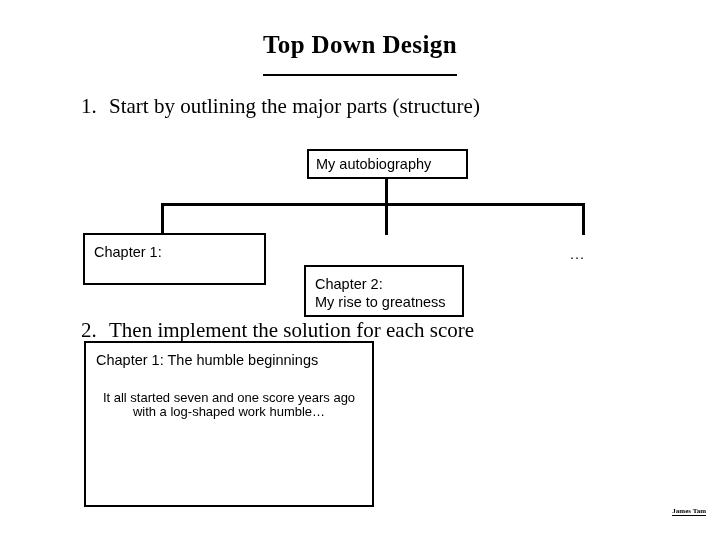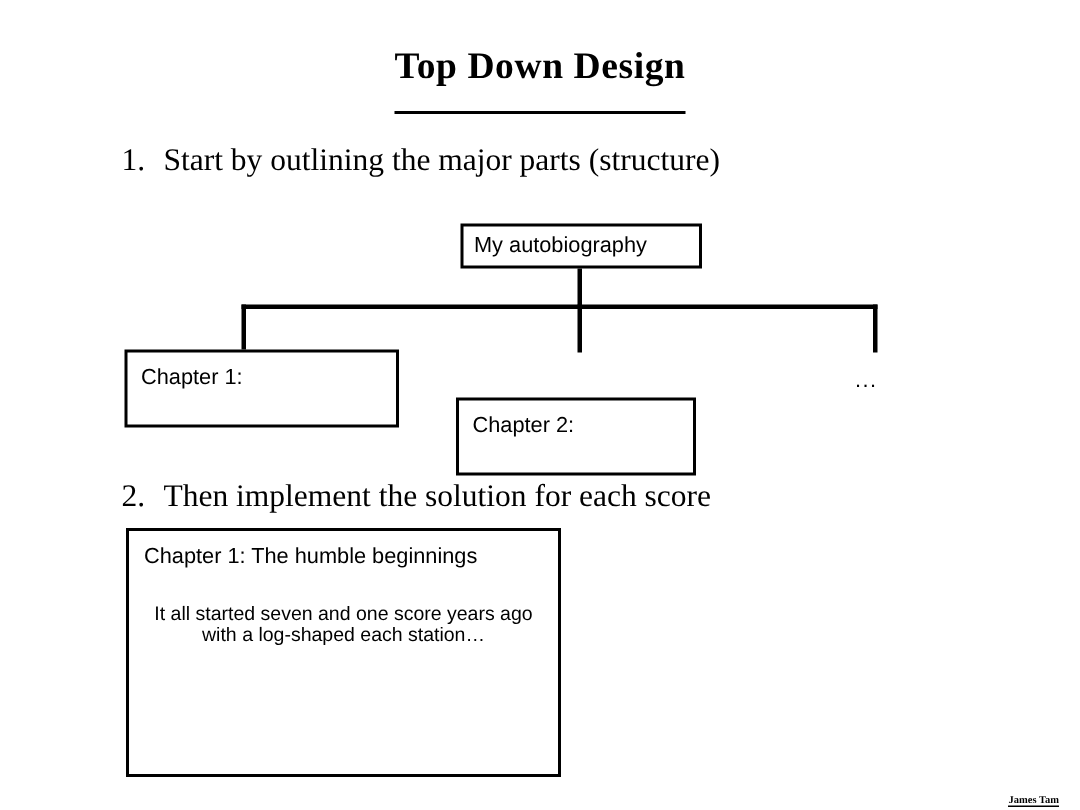--- a/index.html
+++ b/index.html
@@ -113,21 +113,21 @@
     font-family: "Liberation Sans", sans-serif;
     font-size: 14.5px;
     letter-spacing: 1px;
     color: #000;
   }
 
   
   #detail-box {
     position: absolute;
     left: 84px;
-    top: 352px;
+    top: 341px;
     width: 290px;
     height: 166px;
     box-sizing: border-box;
     border: 2px solid #000;
     background: #ffffff;
     padding: 8px 10px 0 10px;
     font-family: "Liberation Sans", sans-serif;
     color: #000;
   }
   #detail-heading {
@@ -139,21 +139,21 @@
     font-size: 13px;
     line-height: 14px;
     text-align: center;
   }
   #detail-body .node-line { white-space: nowrap; }
 
   
   #signature {
     position: absolute;
     right: 14px;
-    bottom: 2px;
+    bottom: 24px;
     font-family: "Liberation Serif", serif;
     font-weight: bold;
     font-size: 7px;
     line-height: 9px;
     color: #000;
   }
   #signature span { border-bottom: 1px solid #000; }
 </style>
 </head>
 <body>
@@ -177,33 +177,34 @@
   <div class="connector" id="conn-drop-1"></div>
   <div class="connector" id="conn-drop-2"></div>
   <div class="connector" id="conn-drop-3"></div>
 
   <div class="node-box" id="node-ch1">
     <span class="node-line">Chapter 1:</span>
   </div>
 
   <div class="node-box" id="node-ch2">
     <span class="node-line">Chapter 2:</span>
+    <span class="node-line">My rise to greatness</span>
   </div>
 
   <div class="ellipsis-node">...</div>
 
   <div class="bullet" id="bullet-2">
     <span class="num">2.</span><span>Then implement the solution for each score</span>
   </div>
 
   <div id="detail-box">
     <div id="detail-heading">Chapter 1: The humble beginnings</div>
     <div id="detail-body">
       <span class="node-line">It all started seven and one score years ago</span>
-      <span class="node-line">with a log-shaped each station…</span>
+      <span class="node-line">with a log-shaped work humble…</span>
     </div>
   </div>
 
   <div id="signature">
     <span>James Tam</span>
   </div>
 
 </div>
 
 </body></html>

